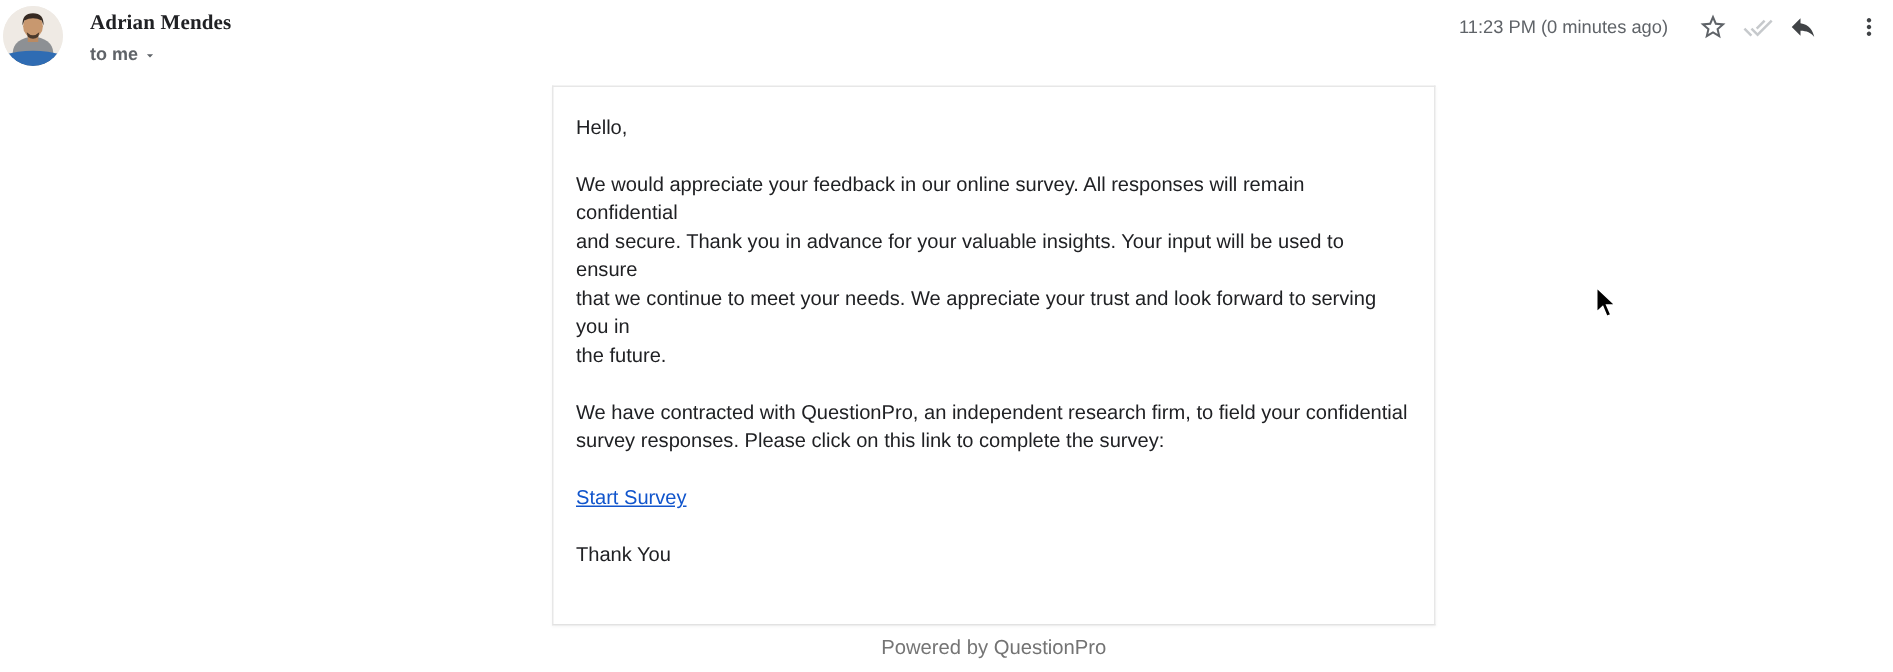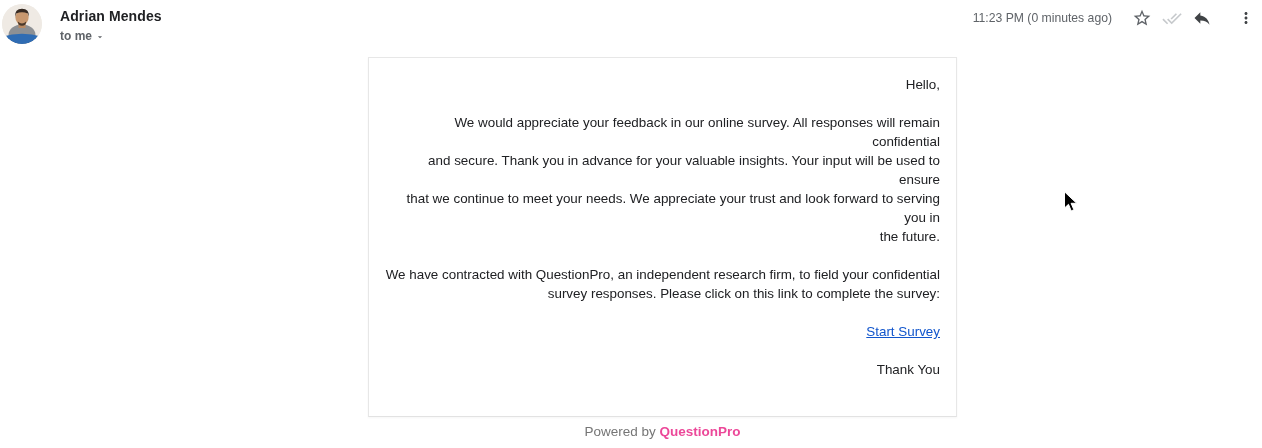--- a/index.html
+++ b/index.html
@@ -8,21 +8,21 @@
 
   
   .header { position: absolute; top: 0; left: 0; width: 1262px; height: 48px; }
   .avatar {
     position: absolute; left: 2px; top: 4px; width: 40px; height: 40px;
     border-radius: 50%; overflow: hidden; background: #efebe6;
   }
   .avatar svg { display: block; width: 40px; height: 40px; }
   .sender-name {
     position: absolute; left: 60px; top: 8px;
-    font-size: 14px; font-weight: 700; color: #202124; letter-spacing: .1px;
+    font-size: 14px; font-weight: 700; color: #202124; letter-spacing: .1px; font-family: Liberation Serif, serif;
   }
   .recipient-row {
     position: absolute; left: 60px; top: 28px; height: 16px;
     display: flex; align-items: center; gap: 3px;
     font-size: 12px; color: #5f6368; cursor: pointer; font-weight: bold;
   }
   .recipient-row .chev { display: inline-flex; margin-top: 1px; }
 
   .header-right {
     position: absolute; top: 0; right: 0; height: 36px;
@@ -38,31 +38,31 @@
   .icon-btn svg { display: block; }
 
   
   .email-card {
     position: absolute; left: 368px; top: 57px; width: 589px; min-height: 336px;
     background: #ffffff; border: 1px solid #e7e7e7; border-bottom-color: #e2e2e2;
     box-shadow: 0 1px 2px rgba(0,0,0,0.04);
     padding: 17px 16px 18px 15px;
     font-size: 13.4px; line-height: 19px; color: #202124;
   }
-  .email-card p { margin: 0 0 19px 0; white-space: pre-line; text-align: right; }
+  .email-card p { margin: 0 0 19px 0; white-space: pre-line; }
   .email-card p:last-child { margin-bottom: 19px; }
   a.survey-link { color: #1155cc; text-decoration: underline; cursor: pointer; }
 
   
   .footer {
     position: absolute; left: 368px; top: 424px; width: 589px;
     text-align: center; font-size: 13.5px;
   }
   .footer .powered { color: #757575; }
-  .footer a.brand { color: #ec4899; text-decoration: none; cursor: pointer; font-weight: bold; }
+  .footer a.brand { color: #737373; text-decoration: none; cursor: pointer; }
 
   
   .cursor { position: absolute; left: 1063px; top: 191px; pointer-events: none; }
 </style>
 </head>
 <body>
 
 <div class="header">
   <div class="avatar">
     <svg viewBox="0 0 40 40">

